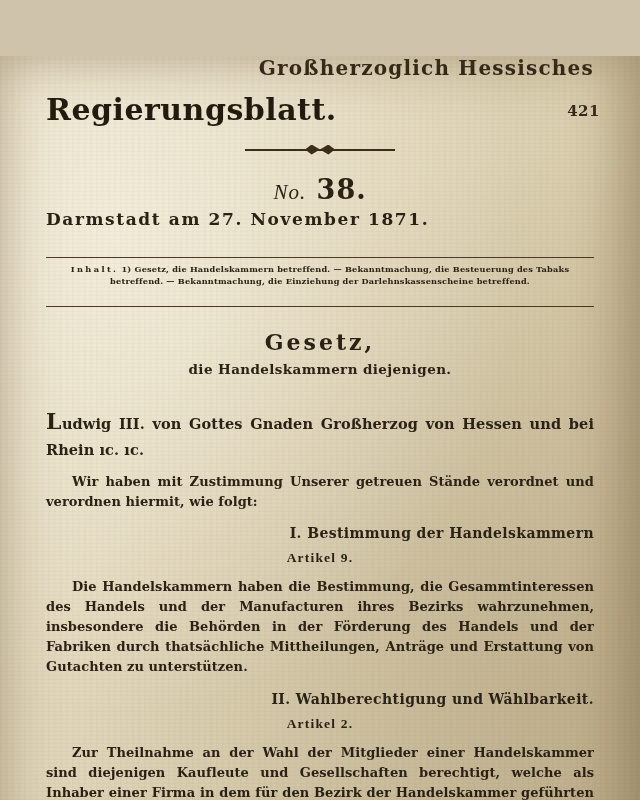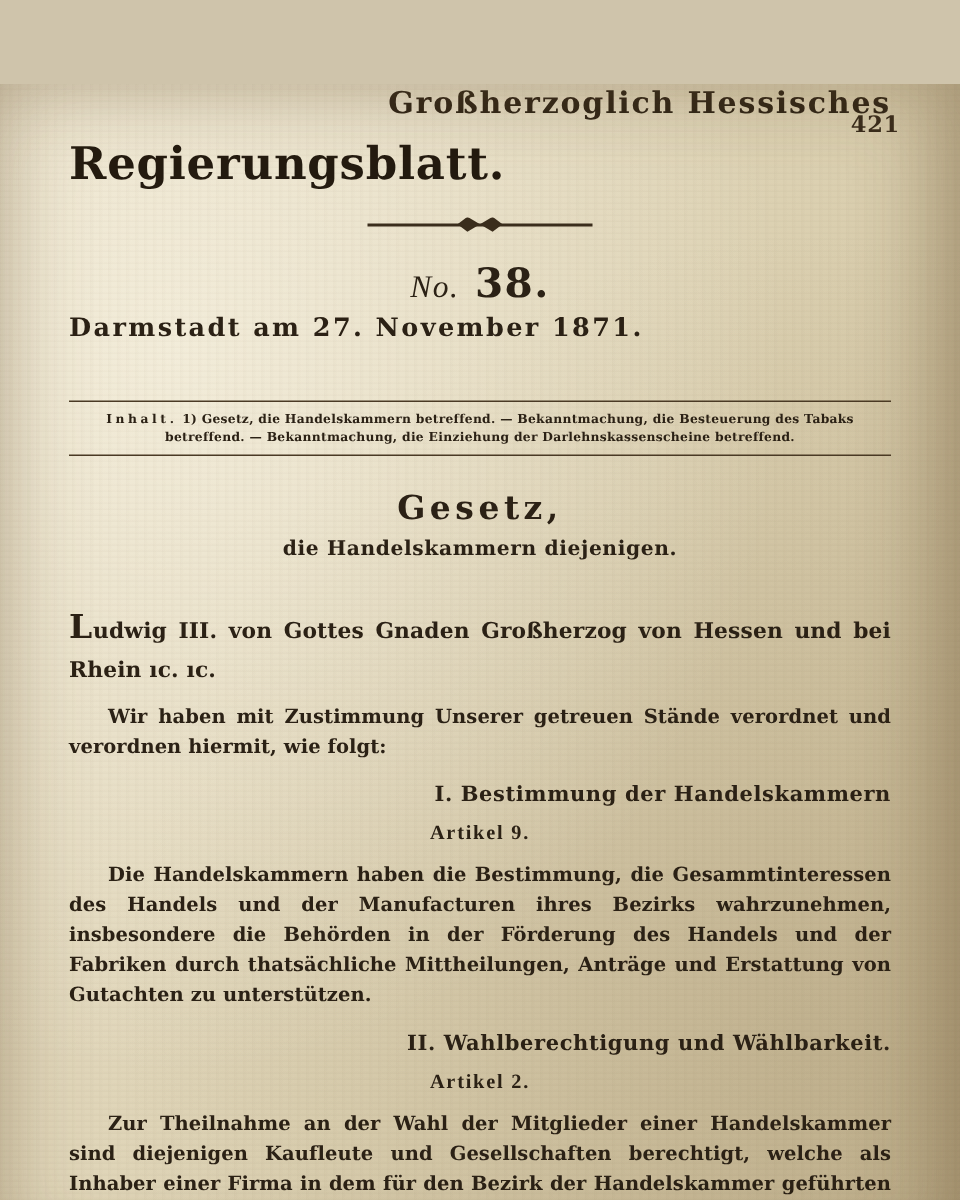--- a/index.html
+++ b/index.html
@@ -42,21 +42,21 @@
       inset -26px 0 48px rgba(110,88,55,0.22),
       inset 0 -24px 44px rgba(110,88,55,0.18);
   }
   .content {
     position: relative;
     padding: 0 46px;
     box-sizing: border-box;
   }
   .folio {
     position: absolute;
-    top: 18px;
+    top: 46px;
     right: 40px;
     font-size: 15px;
     letter-spacing: 0.5px;
     color: #36291a;
     font-family: "Liberation Serif", serif;
   }
 
   
   .frak {
     font-family: "DejaVu Serif", serif;
@@ -118,24 +118,24 @@
     font-size: 21px;
   }
   .dateline {
     text-align: left;
     margin-top: 4px;
     font-size: 17px;
     letter-spacing: 1.6px;
   }
 
   .inhalt-wrap {
-    margin-top: 38px;
+    margin-top: 28px;
     border-top: 1px solid #4a3a25;
     border-bottom: 1px solid #4a3a25;
-    padding: 5px 2px 6px;
+    padding: 5px 2px 19px;
   }
   .inhalt {
     font-size: 8.2px;
     line-height: 1.5;
     text-align: center;
     letter-spacing: 0.2px;
   }
   .inhalt .lbl {
     letter-spacing: 2.4px;
   }

